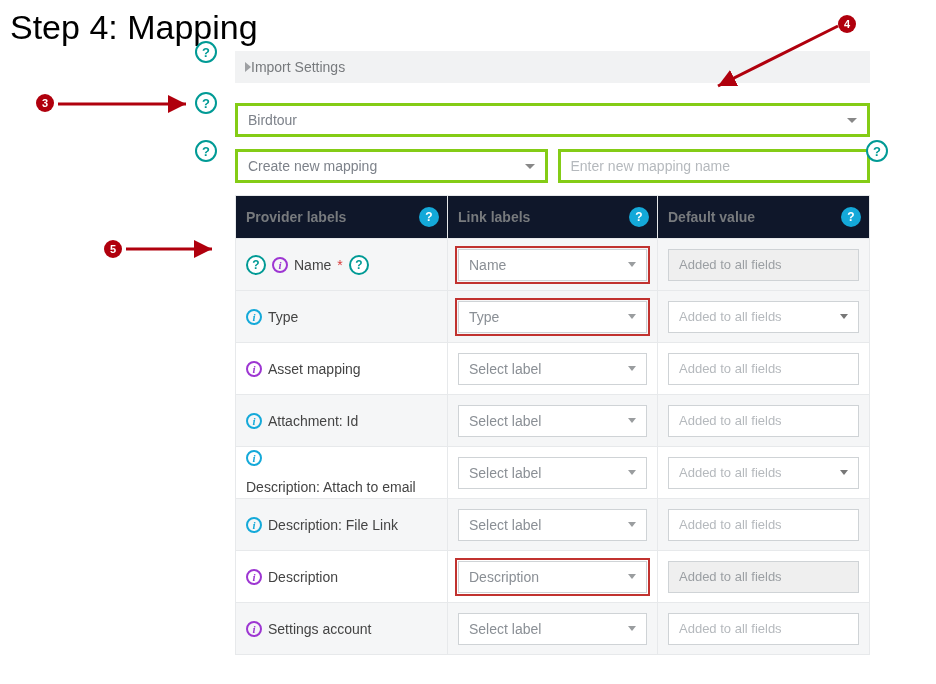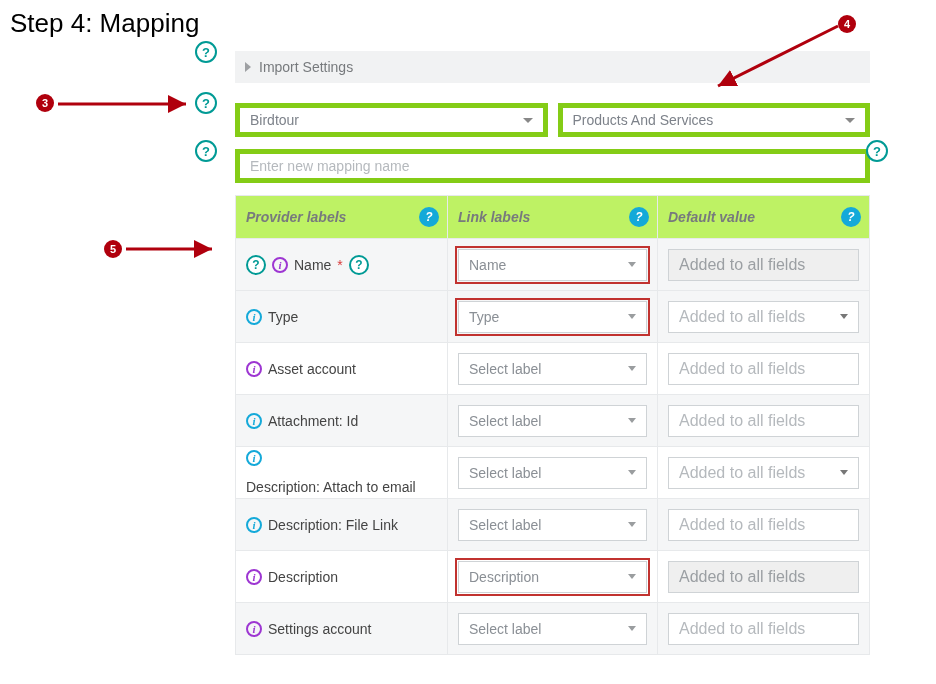--- a/index.html
+++ b/index.html
@@ -6,24 +6,24 @@
   body {
     font-family: Arial, Helvetica, sans-serif;
     background: #fff;
     width: 936px;
     height: 684px;
     padding: 8px 10px;
     color: #333;
     overflow: hidden;
   }
   .page-title {
-    font-size: 26px;
+    font-size: 34px;
     font-weight: 400;
     color: #000;
-    margin-bottom: 12px;
+    margin-bottom: 4px;
   }
   .content {
     margin-left: 225px;
     width: 635px;
     position: relative;
   }
   .left-callouts {
     position: absolute;
     top: 0; left: 0;
     width: 225px;
@@ -52,36 +52,35 @@
     justify-content: center;
     font-size: 11px;
     font-weight: 700;
   }
   .arrow-svg { position: absolute; }
   .import-bar {
     background: #f1f2f3;
     height: 32px;
     display: flex;
     align-items: center;
-    gap: 8px;
     padding: 0 10px;
     color: #777a7d;
     font-size: 14px;
     width: 100%;
     margin-bottom: 20px;
   }
   .chev-right {
     width: 0; height: 0;
     border-top: 5px solid transparent;
     border-bottom: 5px solid transparent;
     border-left: 6px solid #9ea0a3;
   }
   .row { display: flex; gap: 10px; margin-bottom: 12px; align-items: center;}
   .select-box, .input-box {
-    border: 5px solid #84cc16;
+    border: 3px solid #84cc16;
     height: 34px;
     background: #fff;
     display: flex;
     align-items: center;
     padding: 0 10px;
     font-size: 14px;
     color: #7d828a;
     position: relative;
     flex: 1;
   }
@@ -90,21 +89,21 @@
     width: 0; height: 0;
     border-left: 5px solid transparent;
     border-right: 5px solid transparent;
     border-top: 5px solid #888;
   }
   .table {
     border: 1px solid #e7e9eb;
     border-left: 0;
     width: 100%;
   }
-  .thead { display: flex; background: #bef264; height: 42px; font-style: italic; }
+  .thead { display: flex; background: #0f172a; height: 42px; }
   .th, .td {
     border-left: 1px solid #e7e9eb;
     display: flex; align-items: center;
     padding: 0 10px;
     font-size: 14px;
   }
   .th {
     color: #777a7d;
     font-weight: 700;
     position: relative;
@@ -164,21 +163,21 @@
   }
   .default-input {
     border: 1px solid #cfd3d6;
     background: #fff;
     height: 32px;
     width: 100%;
     display: flex;
     align-items: center;
     padding: 0 10px;
     color: #b5b9bd;
-    font-size: 16px;
+    font-size: 13px;
     position: relative;
   }
   .default-input.disabled { background: #efefef; color:#9b9fa3; }
   .default-select { position: relative; }
   .trailing-help {
     position: absolute; left: 866px;
   }
 </style>
 </head>
 <body>
@@ -190,27 +189,27 @@
   <div class="import-bar">
     <span class="chev-right"></span>
     <span>Import Settings</span>
   </div>
 
   <div class="row">
     <div class="select-box">
       <span>Birdtour</span>
       <span class="caret"></span>
     </div>
+  </div>
+
+  <div class="row">
     <div class="select-box">
-      <span>Products And Services</span>
+      <span>Create new mapping</span>
       <span class="caret"></span>
     </div>
-  </div>
-
-  <div class="row">
     <div class="select-box" style="color:#b5b9bd;text-align:right;">
       <span>Enter new mapping name</span>
     </div>
   </div>
 
   <div class="table">
     <div class="thead">
       <div class="th col1">
         <span>Provider labels</span>
         <span class="blue-qm">?</span>
@@ -259,21 +258,21 @@
           <div class="td col3">
             <div class="default-input default-select">
               <span>Added to all fields</span>
               <span class="caret-sm" style="border-top-color:#777"></span>
             </div>
           </div>
         </div>
         <div class="tr">
           <div class="td col1">
             <span class="info-icon info-purple">i</span>
-            <span>Asset account</span>
+            <span>Asset mapping</span>
           </div>
           <div class="td col2">
             <div class="label-select">
               <span>Select label</span>
               <span class="caret-sm"></span>
             </div>
           </div>
           <div class="td col3">
             <div class="default-input">
               <span>Added to all fields</span>

